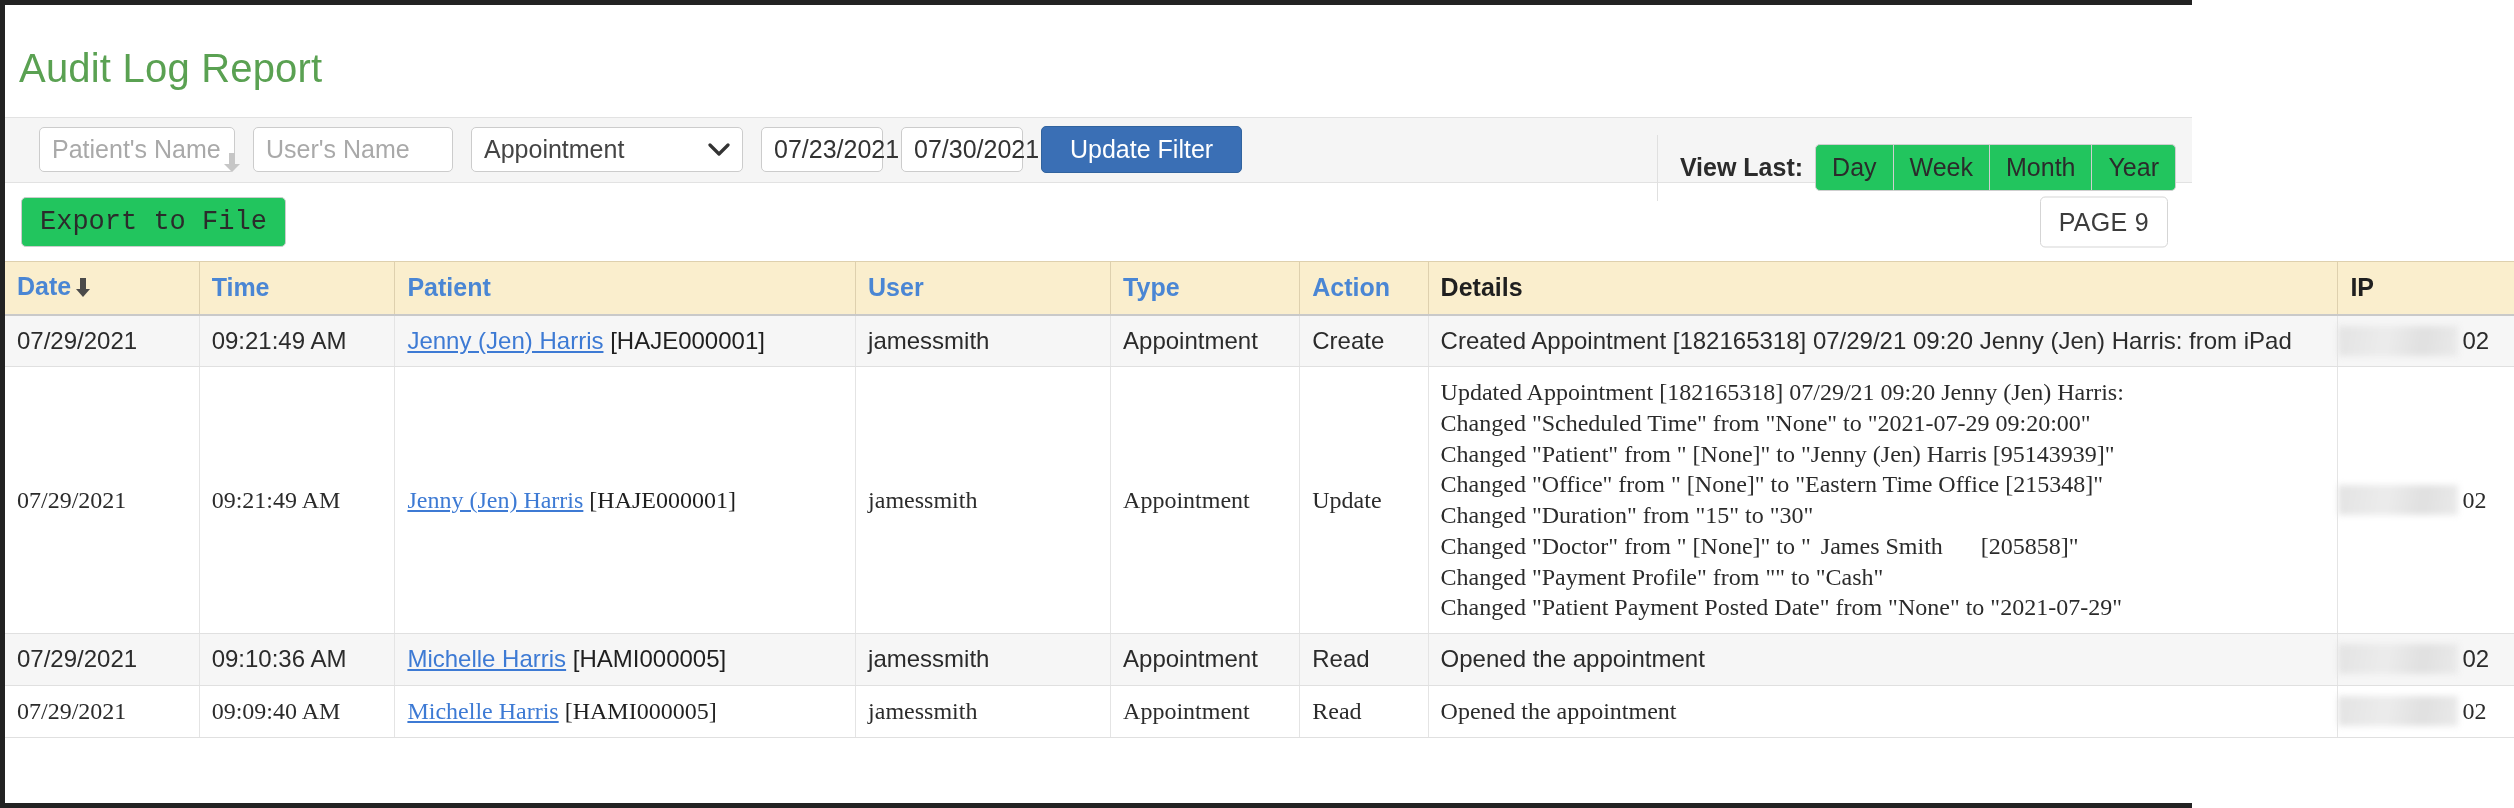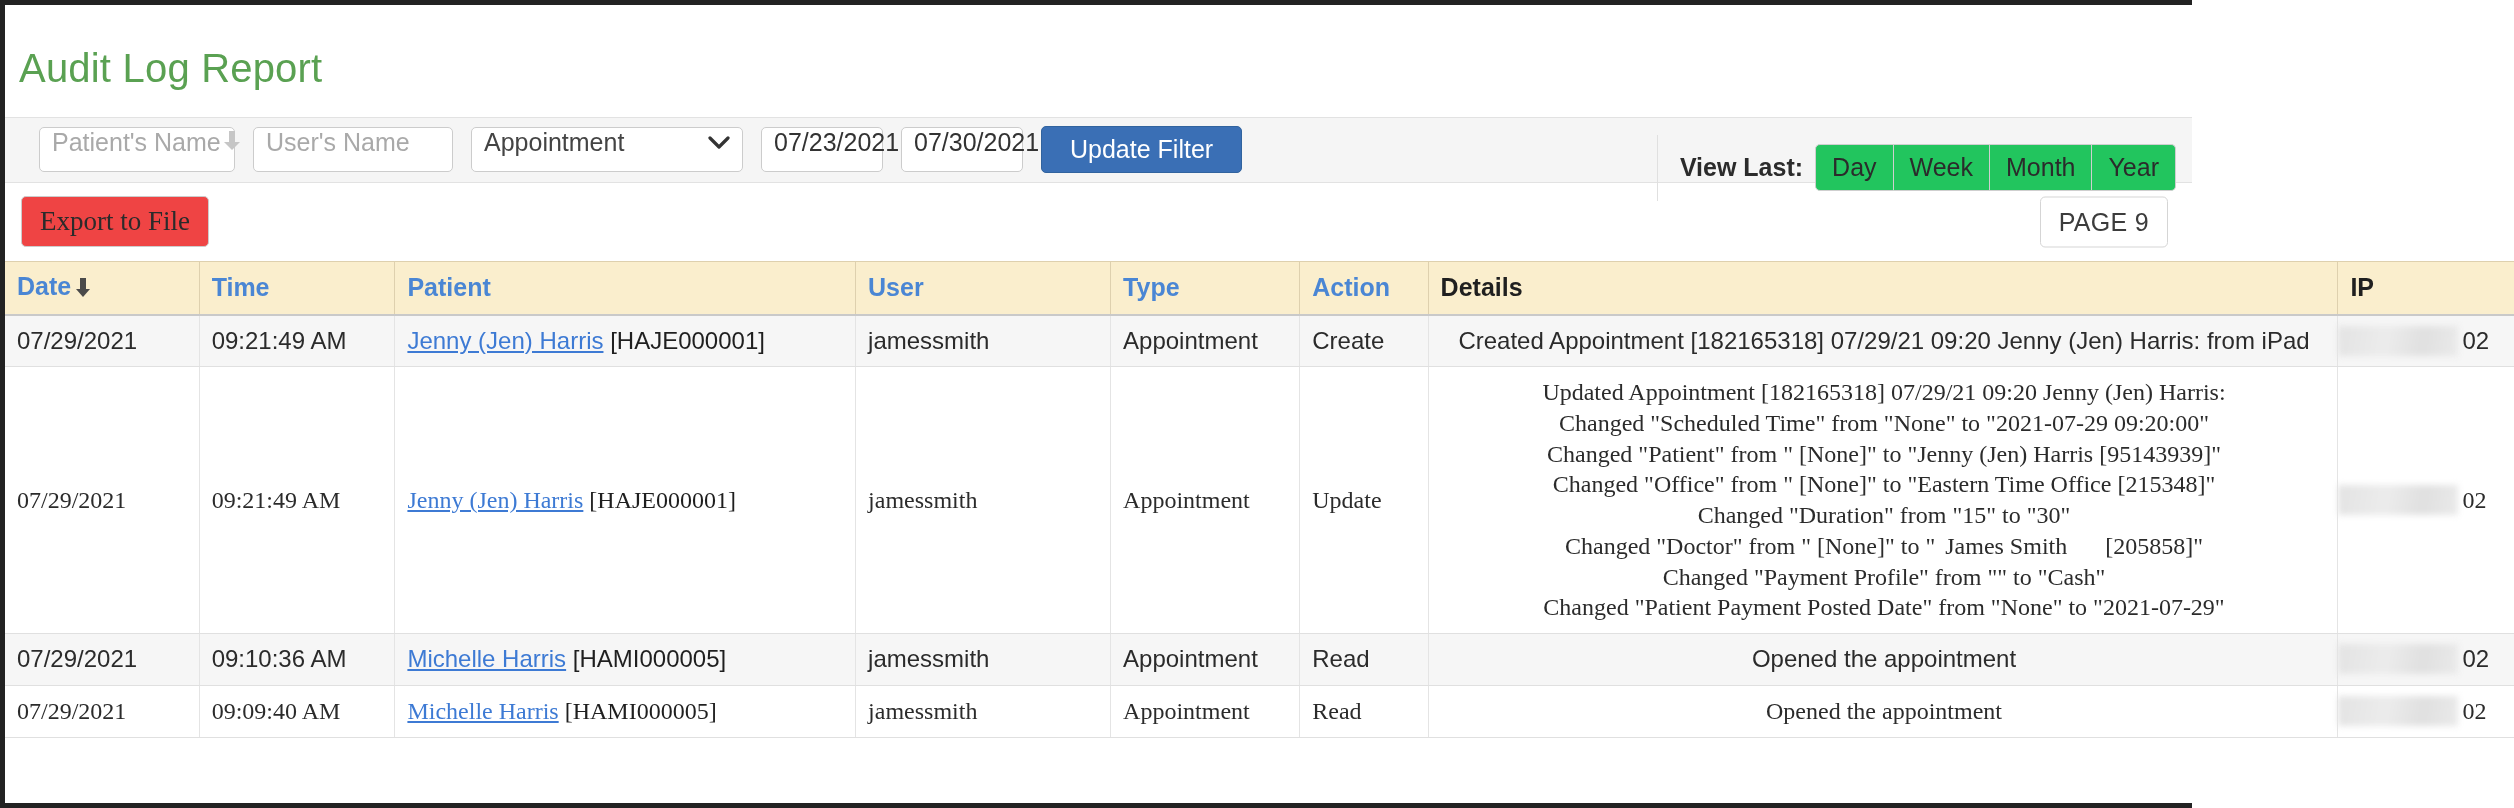--- a/index.html
+++ b/index.html
@@ -55,21 +55,21 @@
     height: 45px;
     box-sizing: border-box;
     border: 1px solid #cccccc;
     border-radius: 5px;
     background: #ffffff;
     font-size: 25px;
     font-family: "Liberation Sans", sans-serif;
     color: #444;
     padding: 0 12px;
     display: flex;
-    align-items: flex-start;
+    align-items: center;
     margin-right: 18px;
     position: relative;
   }
   .fld .ph { color: #a9a9a9; }
 
   .fld-patient { width: 196px; justify-content: space-between; }
   .fld-user    { width: 200px; }
   .fld-type    { width: 272px; justify-content: space-between; }
   .fld-date    { width: 122px; color: #333; }
 
@@ -140,25 +140,25 @@
   
   .action-row {
     height: 78px;
     display: flex;
     align-items: center;
     padding: 0 24px 0 16px;
     box-sizing: border-box;
     position: relative;
   }
   .btn-plain {
-    background: #ef4444;
+    background: #22c55e;
     border: 1px solid #cccccc;
     border-radius: 5px;
     font-size: 27px;
-    font-family: Liberation Serif, serif;
+    font-family: Liberation Mono, monospace;
     color: #2b2b2b;
     padding: 9px 18px;
     cursor: pointer;
   }
   .btn-page {
     position: absolute;
     right: 24px;
     top: 50%;
     transform: translateY(-50%);
     background: #ffffff;
@@ -205,21 +205,21 @@
     font-size: 24px;
     line-height: 1.28;
   }
   table.audit tbody td:last-child { border-right: 0; }
   table.audit tbody tr.odd  td { background: #f6f6f6; }
   table.audit tbody tr.even td { background: #ffffff; font-family: Liberation Serif, serif; }
 
   .plink { color: #3d7ad4; }
   .pcode { color: #1f1f1f; }
 
-  .details-line { white-space: nowrap; text-align: center; }
+  .details-line { white-space: nowrap; }
   .doctor-name { display: inline-block; padding: 0 14px 0 10px; }
   .doctor-id { display: inline-block; padding-left: 24px; }
 
   .ip-cell { position: relative; padding-left: 0 !important; }
   .ip-inner { position: relative; display: flex; align-items: center; height: 100%; }
   .ip-redacted {
     display: inline-block;
     width: 120px;
     height: 30px;
     background: linear-gradient(100deg,#e3e3e3,#ececec 40%,#e0e0e0 70%,#eaeaea);

